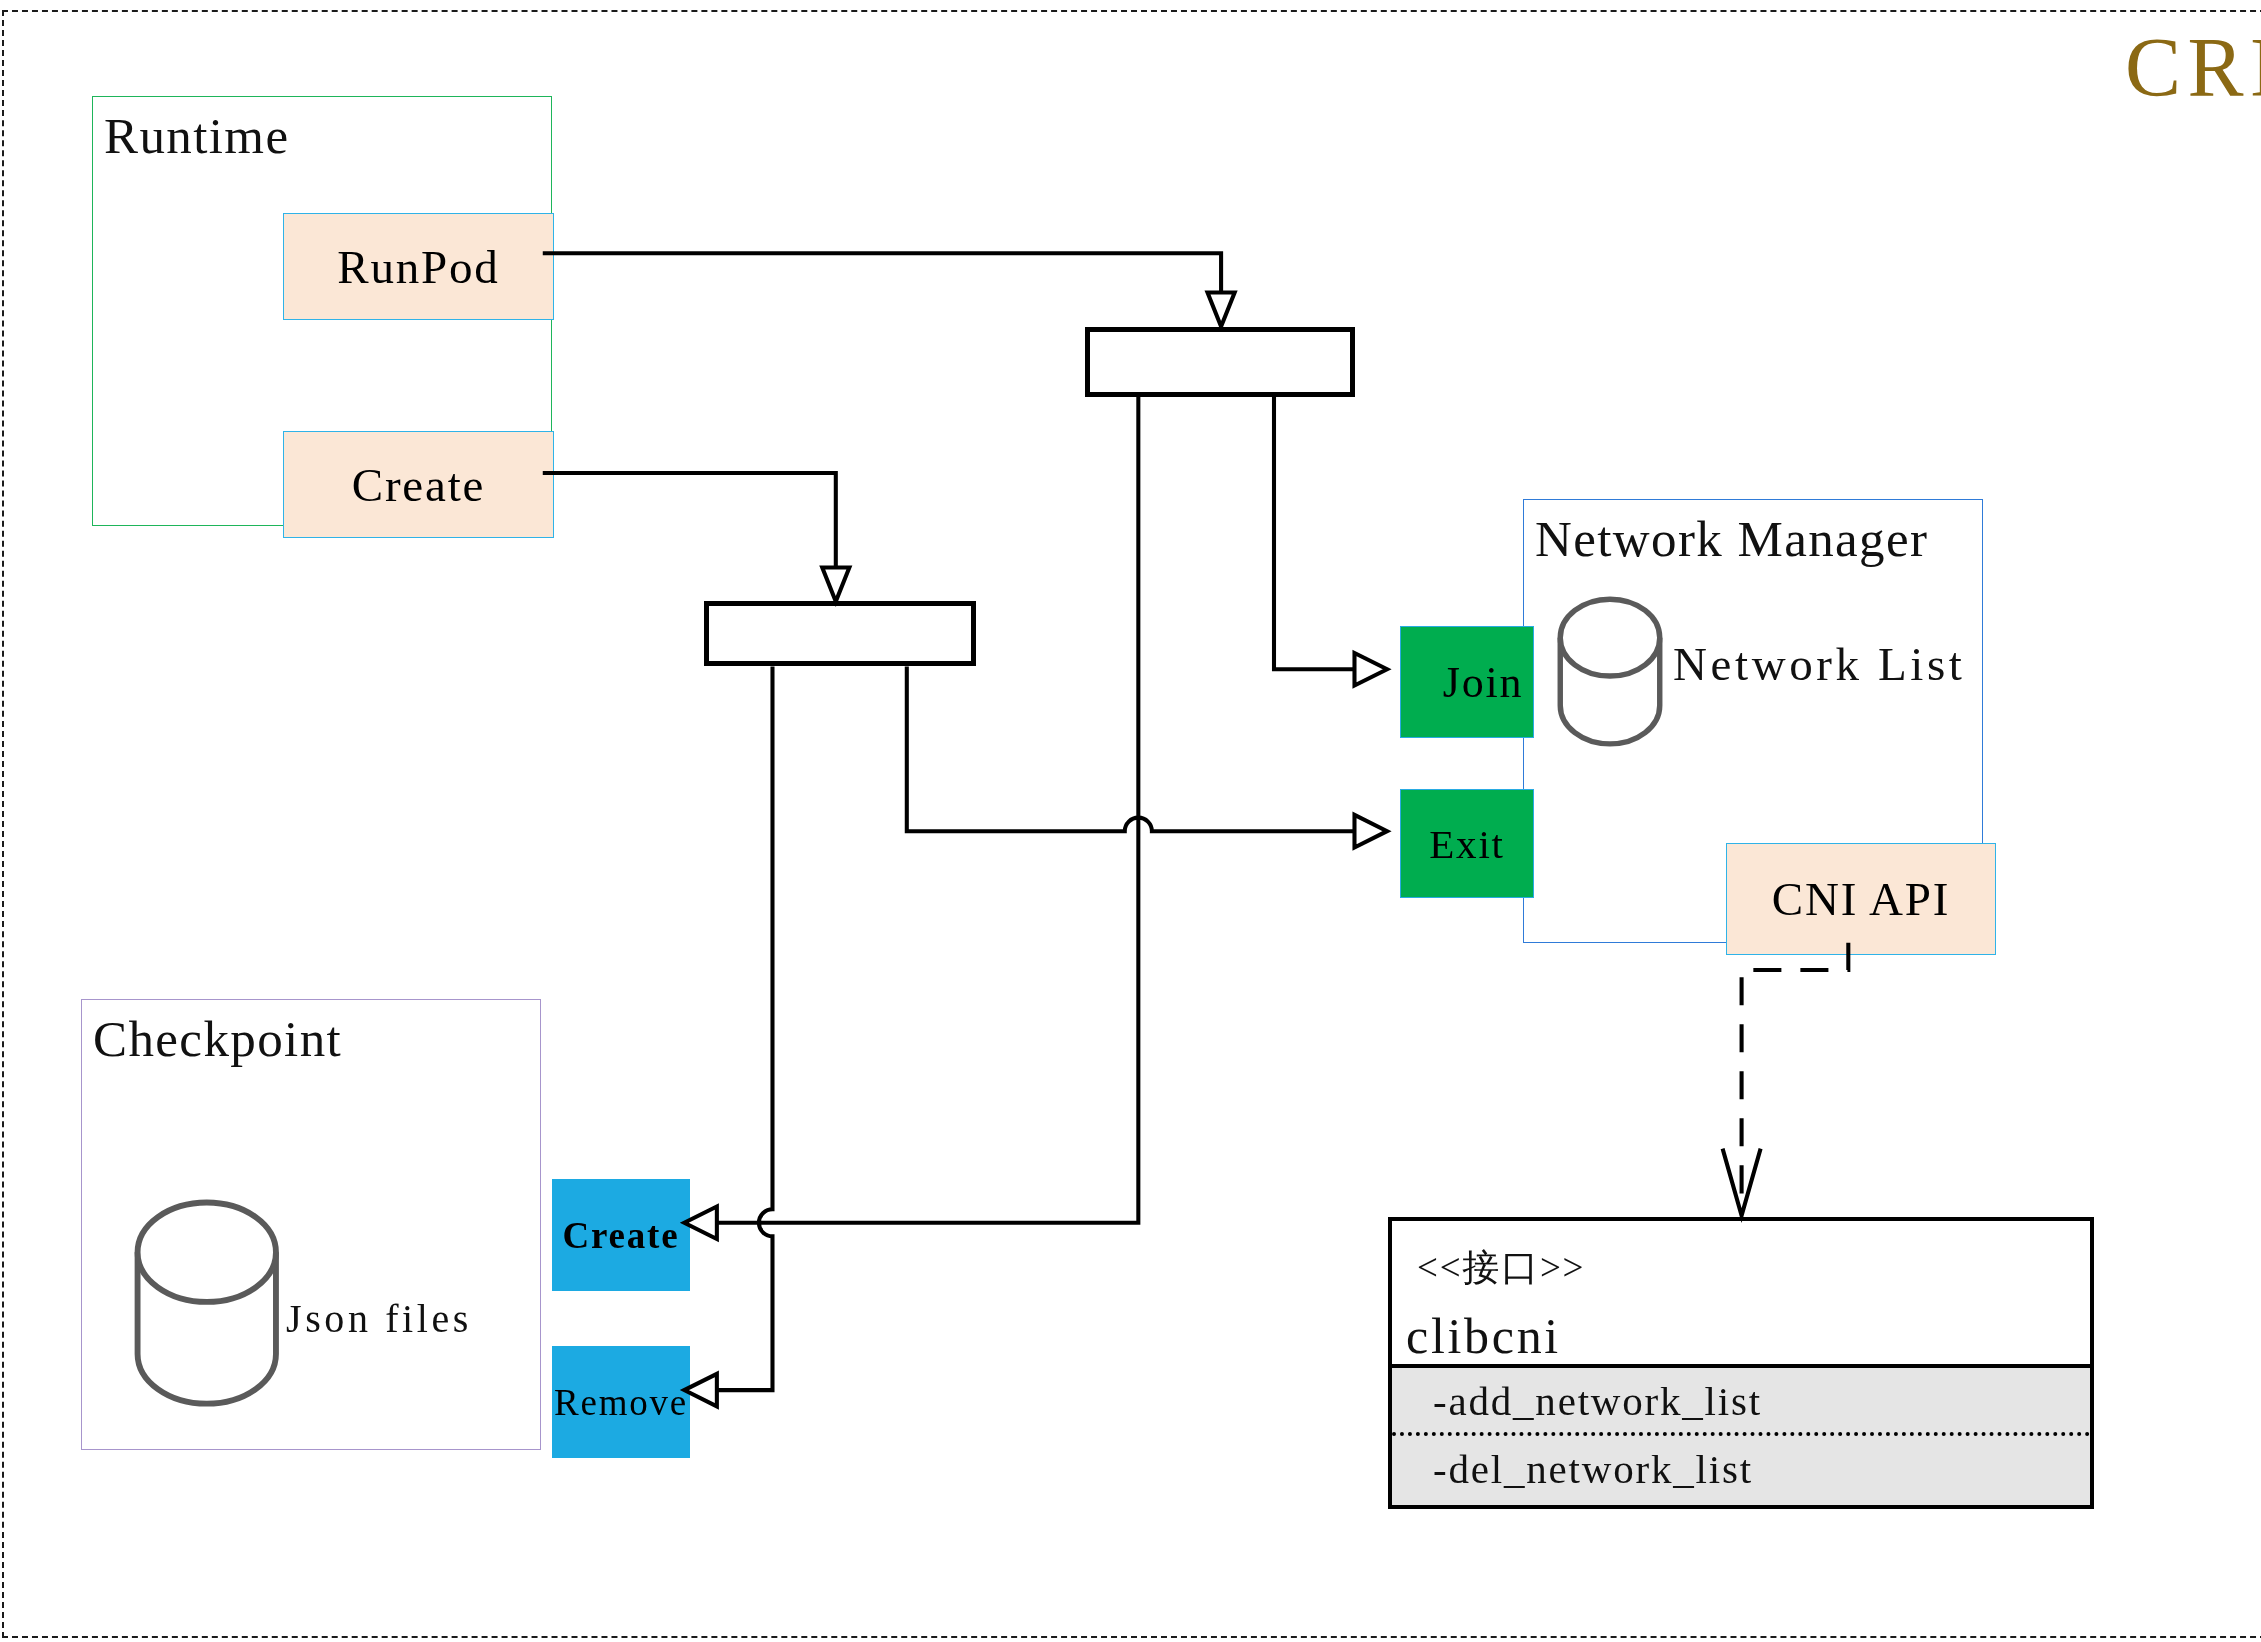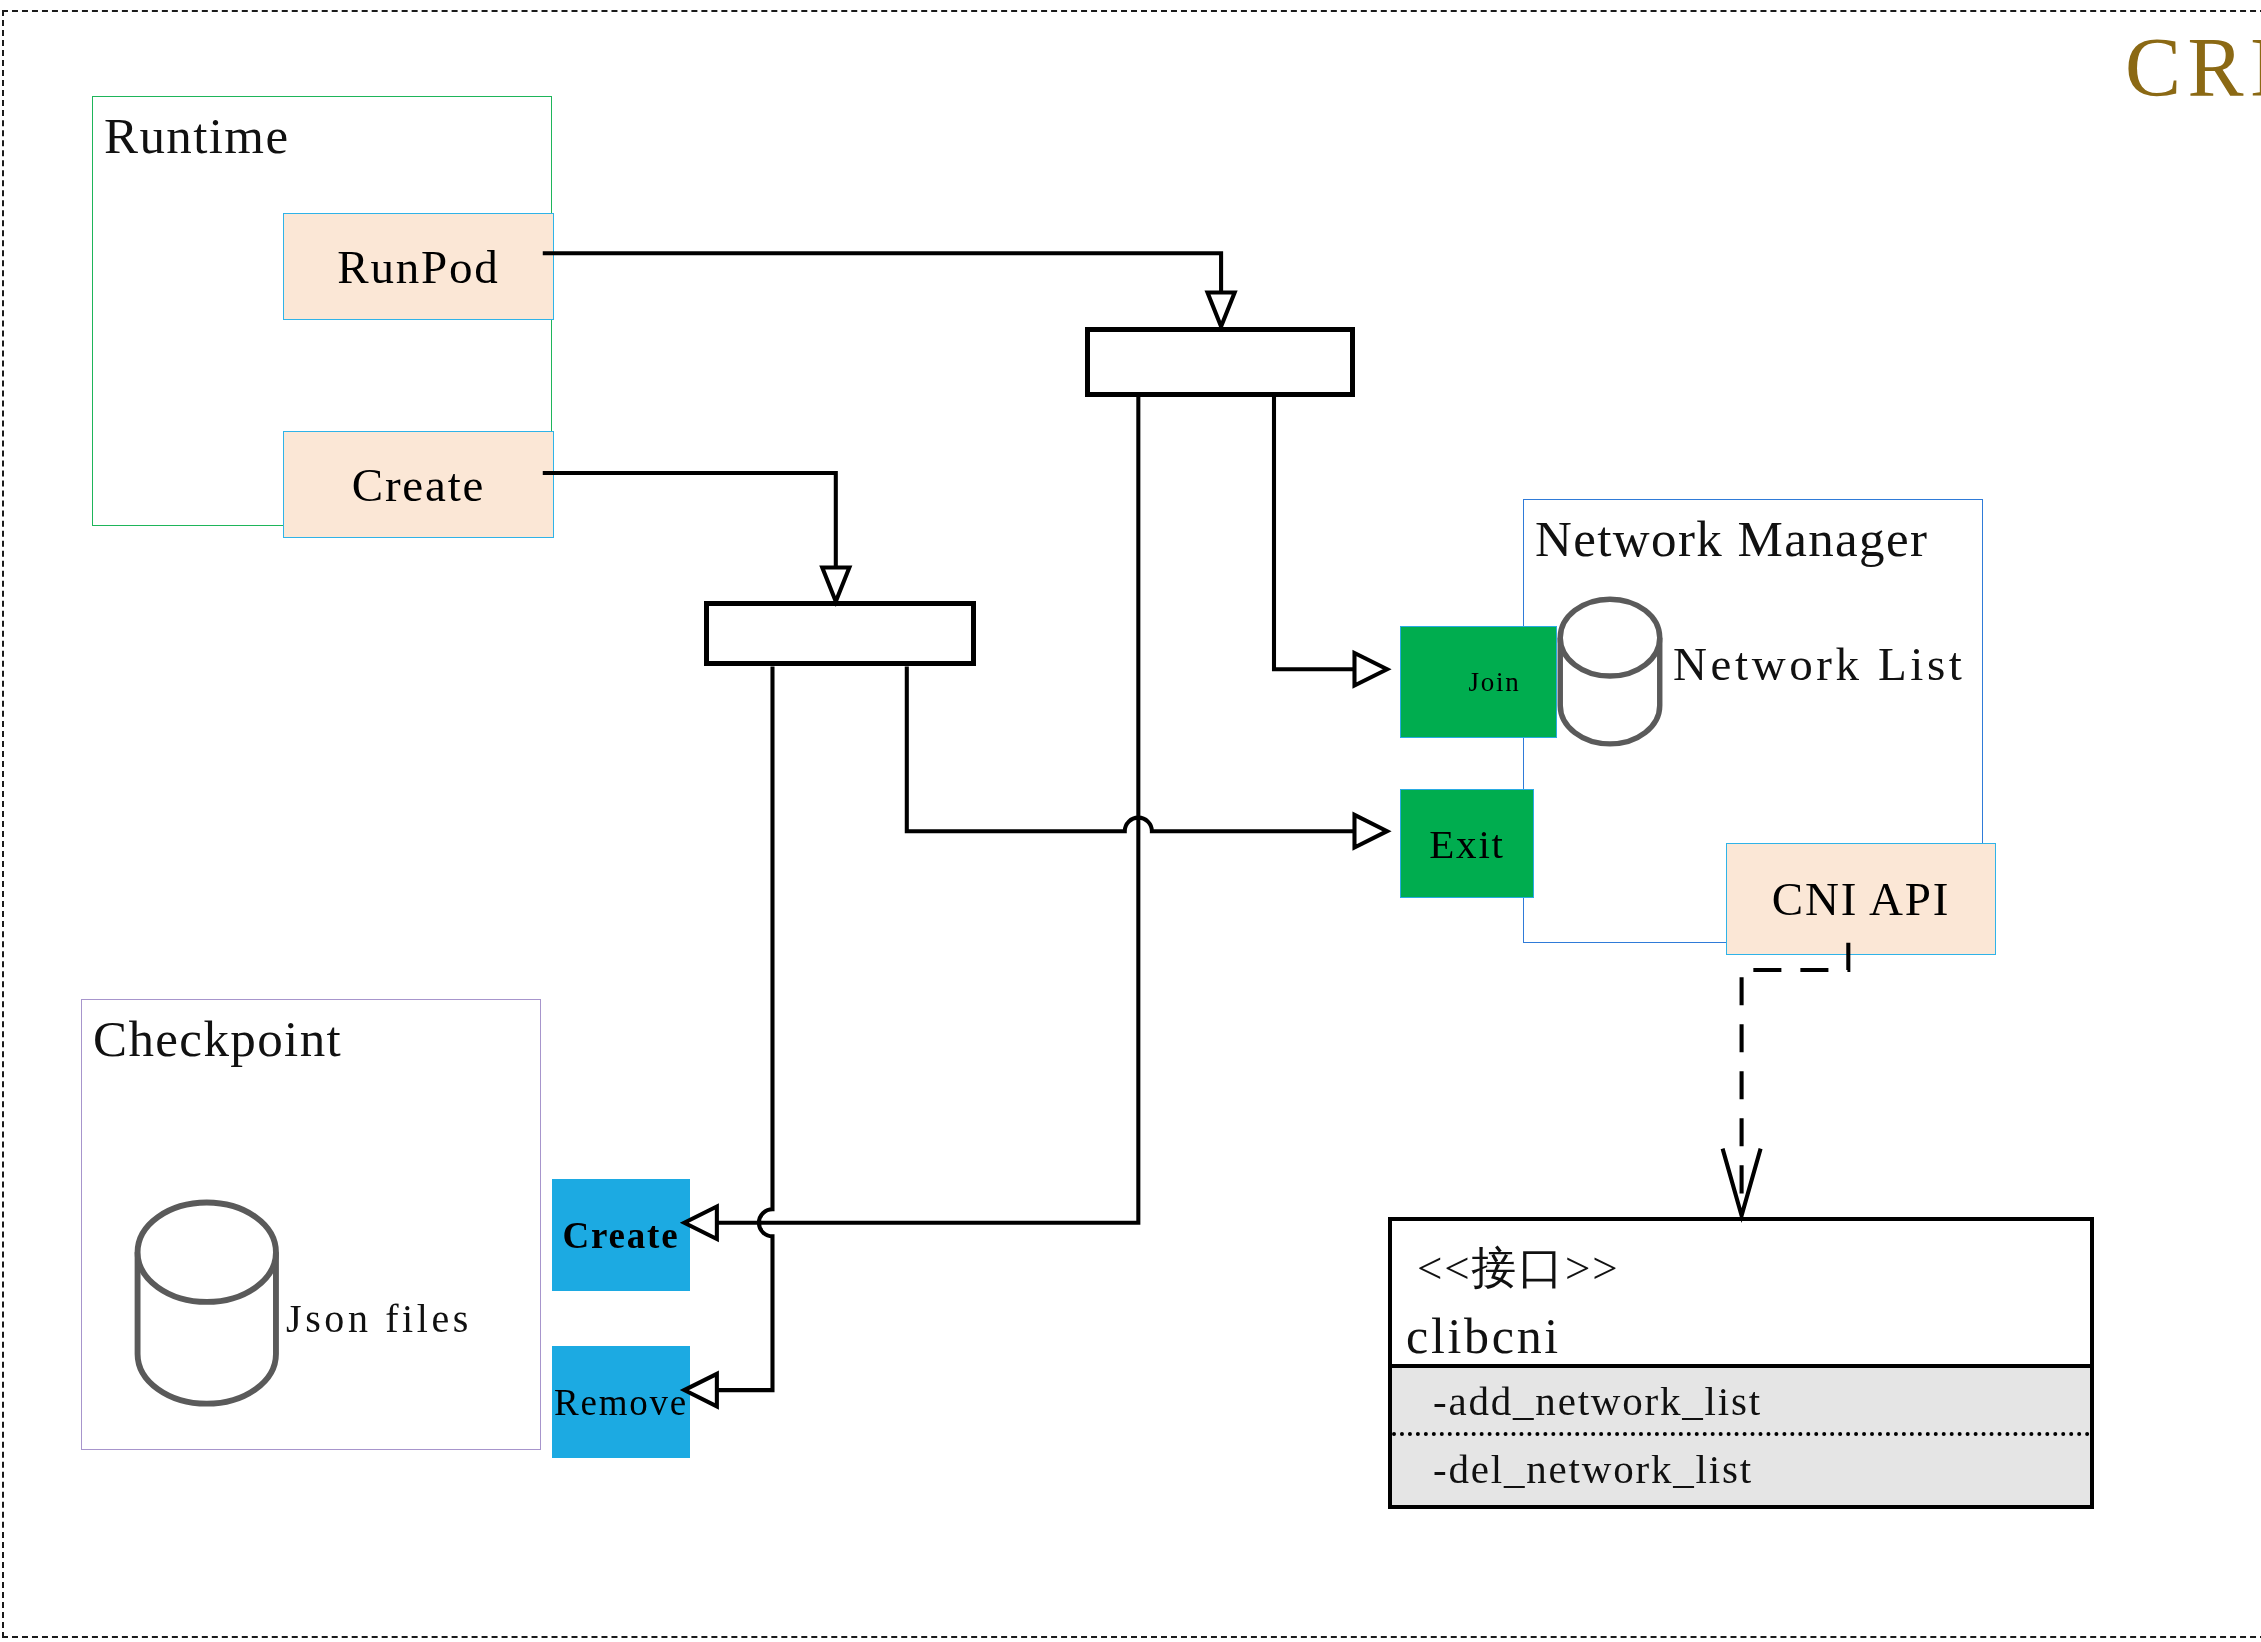--- a/index.html
+++ b/index.html
@@ -34,39 +34,39 @@
     box-sizing:border-box;padding:0;margin:12px;cursor:pointer;
     font-family:"Liberation Serif","DejaVu Serif",serif;color:#000000;
     letter-spacing:1.8px;white-space:nowrap;
   }
   .peach{background:#FBE7D6;border:1.8px solid #2FB3E8;}
   .green{background:#00AD4F;border:1.4px solid #29ABE2;}
   .blue{background:#1CAAE2;border:none;}
   .runpod{left:271px;top:201px;width:271px;height:107px;font-size:47px;}
   .stoppod{left:271px;top:419px;width:271px;height:107px;font-size:47px;}
   .cniapi{left:1714px;top:831px;width:270px;height:112px;font-size:47px;}
-  .join{left:1388px;top:614px;width:157px;height:112px;font-size:27px;padding-left:32px;}
+  .join{left:1388px;top:614px;width:134px;height:112px;font-size:44px;padding-left:32px;}
   .exit{left:1388px;top:777px;width:134px;height:109px;font-size:41px;}
   .create{left:540px;top:1167px;width:138px;height:112px;font-size:37px;font-weight:bold;}
   .remove{left:540px;top:1334px;width:138px;height:112px;font-size:37px;}
   
   .junction{box-sizing:border-box;background:#fff;border:5.4px solid #000;}
   .j1{left:1085px;top:327px;width:270px;height:70px;}
   .j2{left:704px;top:601px;width:272px;height:65px;}
   
   .store-label{font-size:47px;line-height:63px;letter-spacing:3.6px;white-space:nowrap;}
   .nl{left:1673px;top:633px;height:63px;}
   .jf{left:286px;top:1287px;height:63px;font-size:40px;}
   
   .clibcni{
     left:1388px;top:1217px;width:706px;height:292px;
     box-sizing:border-box;border:4.5px solid #000;background:#fff;
   }
   .iface-stereotype{
-    position:absolute;left:25px;top:20.4px;font-size:45px;line-height:54px;letter-spacing:1.8px;text-align:center;
+    position:absolute;left:25px;top:20.4px;font-size:37px;line-height:54px;letter-spacing:1.8px;text-align:center;
   }
   .iface-name{
     position:absolute;left:14px;top:86px;font-size:50px;line-height:59px;letter-spacing:2.7px;
   }
   .iface-methods{
     position:absolute;left:0;right:0;bottom:0;height:141px;
     background:#e5e5e5;border-top:4.5px solid #000;box-sizing:border-box;
   }
   .method{
     position:absolute;left:0;right:0;height:68px;box-sizing:border-box;

